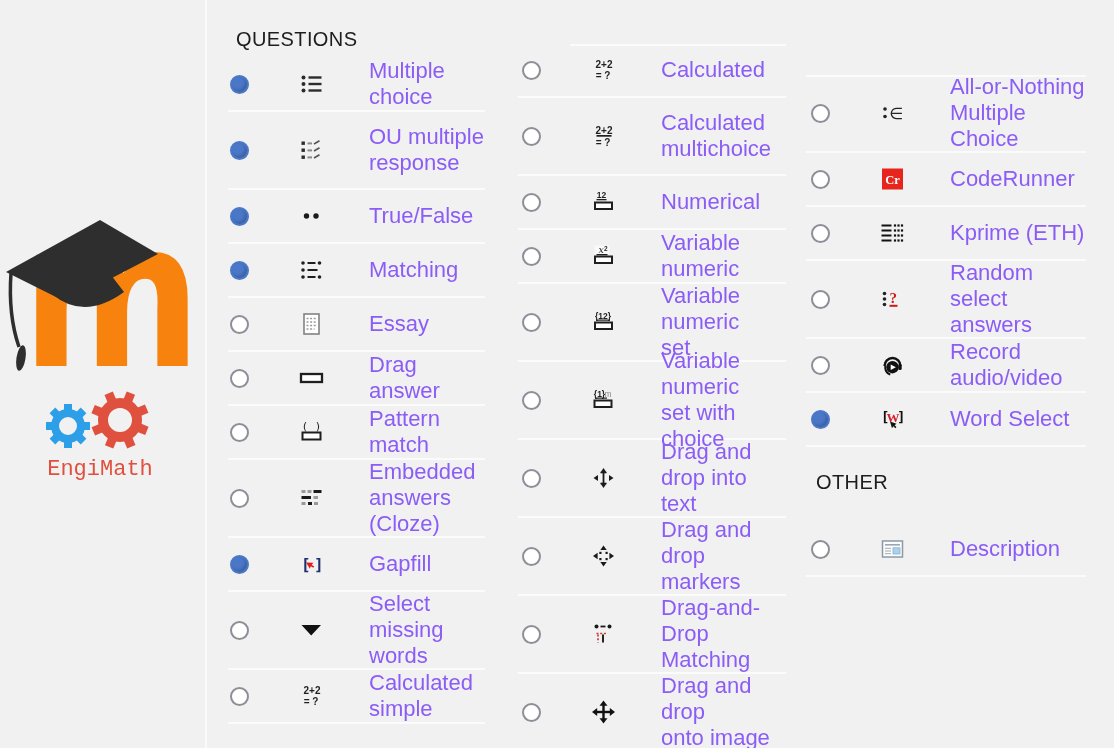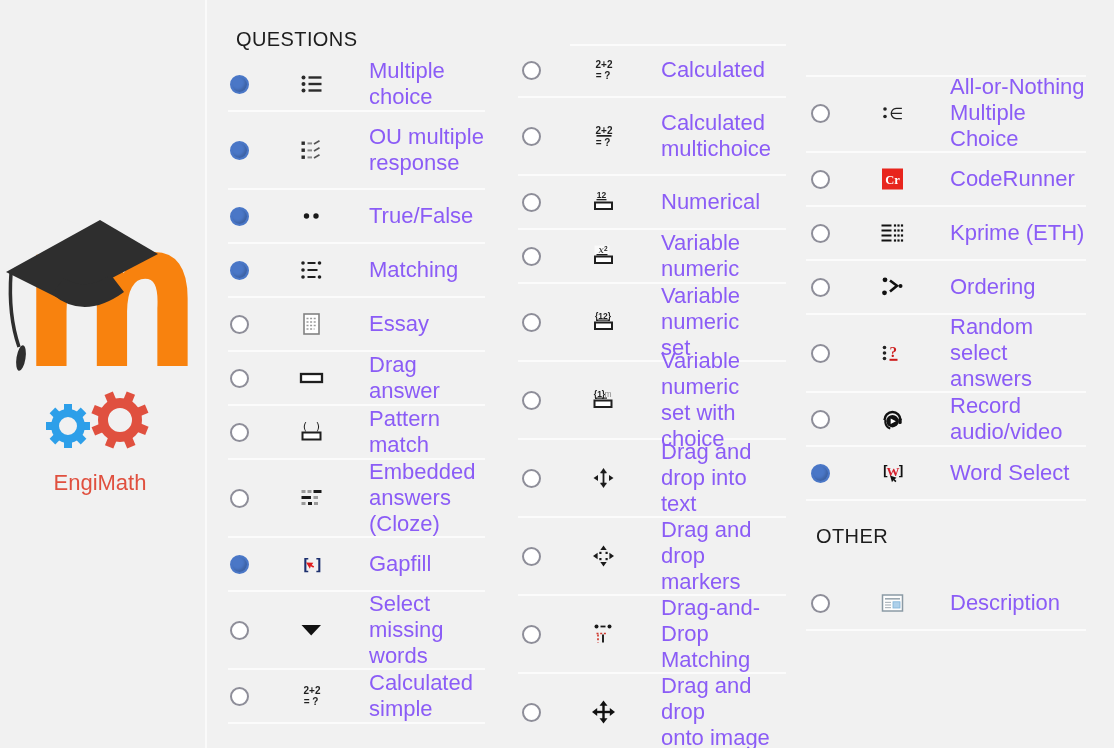--- a/index.html
+++ b/index.html
@@ -52,22 +52,22 @@
   
   .moodle-m{
     position:absolute;left:22px;top:231px;
     font-family:"DejaVu Sans",sans-serif;font-weight:bold;
     font-size:172px;line-height:160px;color:var(--moodle-orange,#f8820e);
     transform:scaleY(1.18);transform-origin:50% 100%;
   }
   .cap{position:absolute;left:0px;top:210px;width:170px;height:180px}
   .engimath{position:absolute;left:34px;top:390px;width:132px;text-align:center}
   .engimath-label{
-    font-family:Liberation Sans, sans-serif;font-size:22px;line-height:24px;
-    color:var(--engimath-red,#e0503f);margin-top:13px;
+    font-family:Liberation Mono, monospace;font-size:22px;line-height:24px;
+    color:var(--engimath-red,#e0503f);margin-top:0;
   }
 </style>
 </head>
 <body style="background: rgb(241, 241, 241);">
 
 <div class="vdivider"></div>
 
 <div>
   <div class="moodle-m">m</div>
   <svg class="cap" viewBox="0 0 170 180">
@@ -511,36 +511,20 @@
             <rect x="13.4" y="18.4" width="2.2" height="2.2"></rect>
             <rect x="16.9" y="18.4" width="2.2" height="2.2"></rect>
             <rect x="20.4" y="18.4" width="2.2" height="2.2"></rect>
           </g>
         </svg>
       </span>
       <div class="label">
         <div>Kprime (ETH)</div>
       </div>
     </div>
-    <div class="row single">
-      <span class="radio"></span>
-      <span class="qicon">
-        <svg viewBox="0 0 24 24">
-          <g fill="#111">
-            <circle cx="4.5" cy="4.8" r="2.4"></circle>
-            <circle cx="4" cy="17.8" r="2.4"></circle>
-            <circle cx="20" cy="11" r="2"></circle>
-          </g>
-          <path d="M9.5 5.5 L16.5 10.8 L9.5 16.5" fill="none" stroke="#111" stroke-width="2.6"></path>
-        </svg>
-      </span>
-      <div class="label">
-        <div>Ordering</div>
-      </div>
-    </div>
     <div class="row double">
       <span class="radio"></span>
       <span class="qicon">
         <svg viewBox="0 0 24 24">
           <g fill="#222">
             <circle cx="4" cy="6.5" r="1.8"></circle>
             <circle cx="4" cy="12" r="1.8"></circle>
             <circle cx="4" cy="17.5" r="1.8"></circle>
           </g>
           <text x="9" y="16" font-size="15" font-weight="bold" fill="#cc1a1a" font-family="Liberation Serif,serif">?</text>

